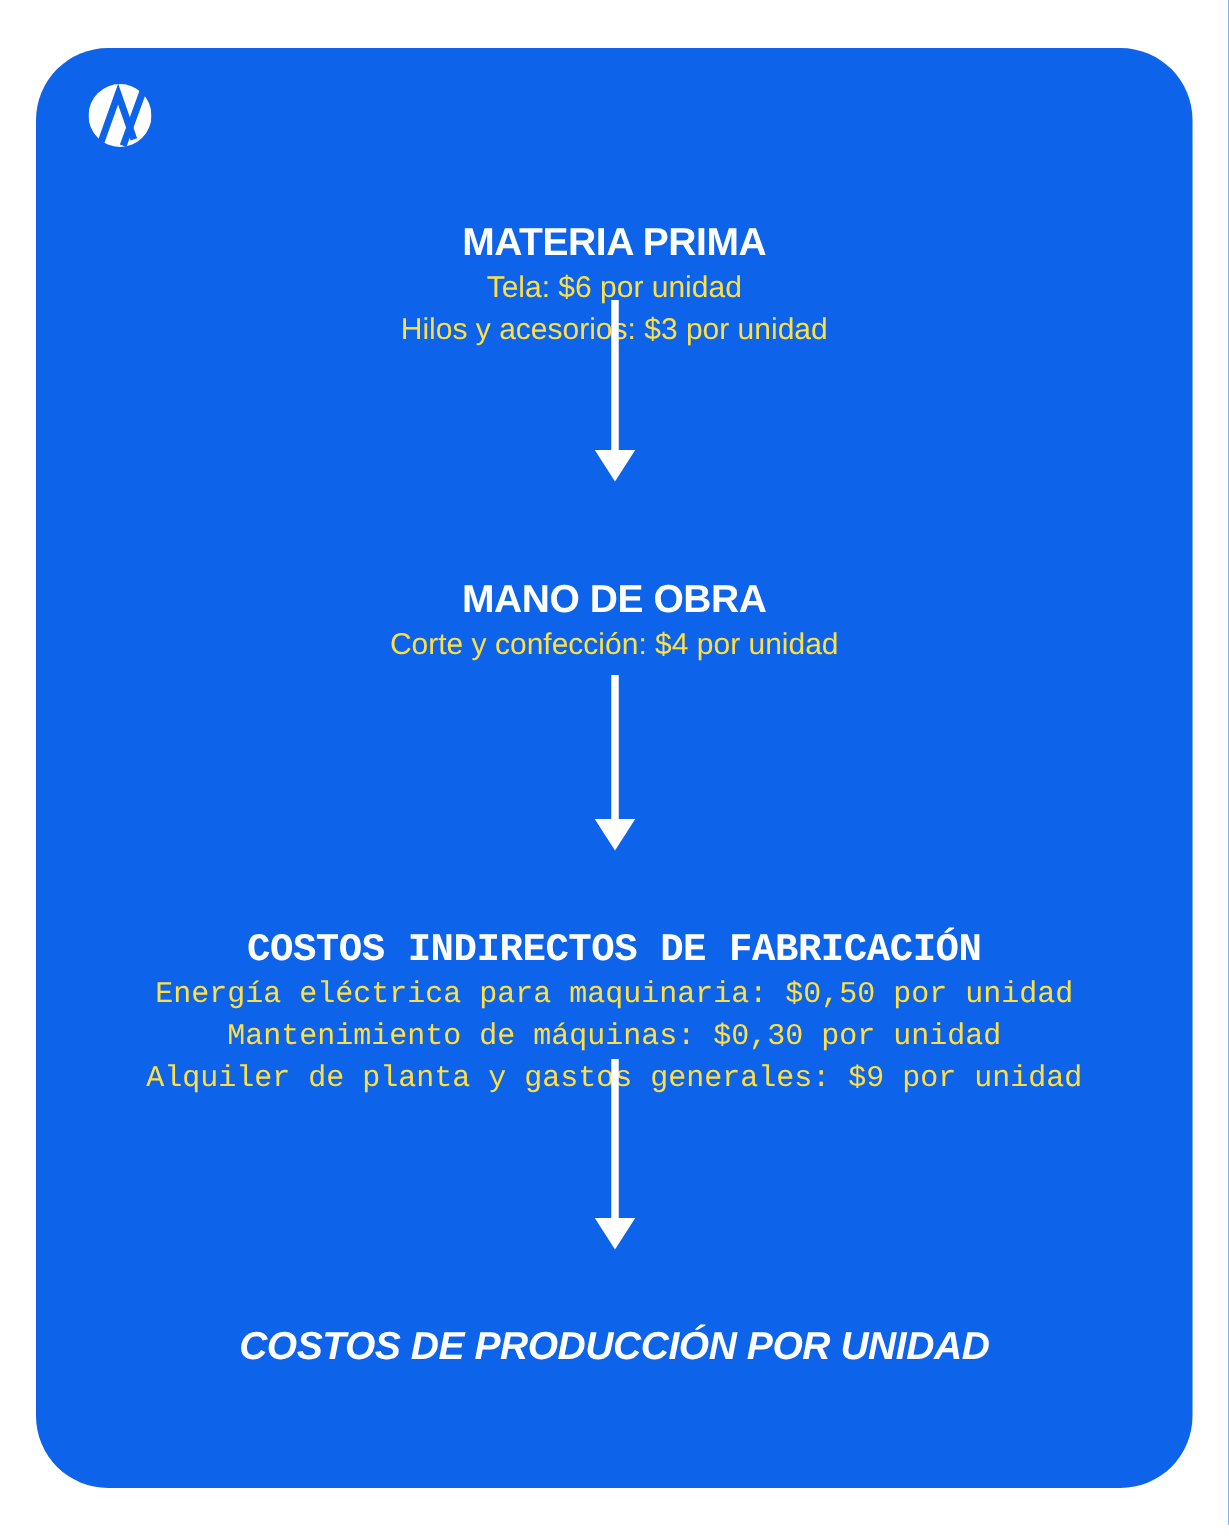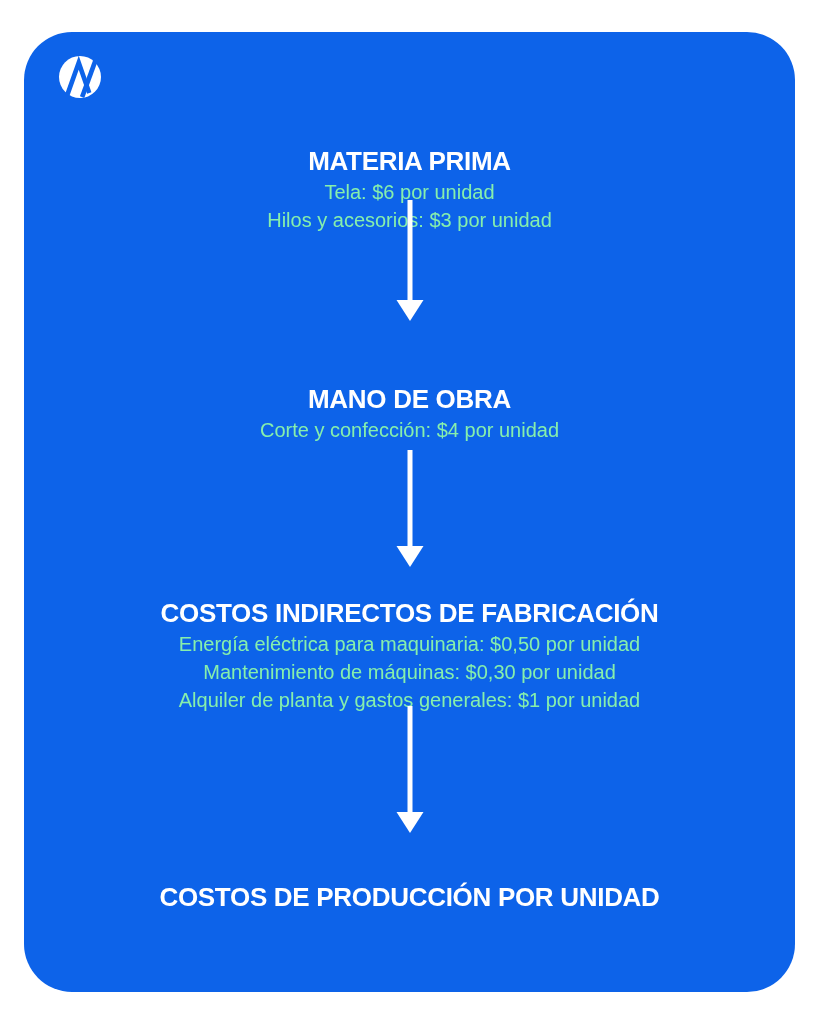--- a/index.html
+++ b/index.html
@@ -33,34 +33,34 @@
     font-weight: 800;
     letter-spacing: -0.3px;
     line-height: 34px;
     color: #ffffff;
     margin-top: 36px;
   }
   .section-line {
     font-size: 20px;
     font-weight: 400;
     line-height: 28px;
-    color: #86efac;
+    color: #fde047;
   }
   .arrow {
     position: absolute;
     left: 50%;
     transform: translateX(-50%);
   }
   .sec-1 { top: 76px; }
   .arrow-1 { top: 168px; }
   .sec-2 { top: 314px; }
   .arrow-2 { top: 418px; }
-  .sec-3 { top: 528px; }
+  .sec-3 { top: 548px; font-family: Liberation Mono, monospace; }
   .arrow-3 { top: 674px; }
-  .sec-4 { top: 812px; }
+  .sec-4 { top: 812px; font-style: italic; }
 </style>
 </head>
 <body>
 
 <div class="card">
 
   <svg class="logo" viewBox="0 0 100 100" aria-hidden="true">
     <circle cx="50" cy="50" r="50" fill="#ffffff"></circle>
     <path d="M20 92 L47 16 L72 88" stroke="#0d63e9" stroke-width="11" fill="none"></path>
     <path d="M55 98 L90 2" stroke="#0d63e9" stroke-width="11" fill="none"></path>
@@ -84,21 +84,21 @@
 
   <svg class="arrow arrow-2" width="30" height="118" viewBox="0 0 30 118" aria-hidden="true">
     <rect x="12.5" y="0" width="5" height="97" fill="#ffffff"></rect>
     <polygon points="1.5,96 28.5,96 15,117" fill="#ffffff"></polygon>
   </svg>
 
   <div class="section sec-3">
     <div class="section-title">COSTOS INDIRECTOS DE FABRICACIÓN</div>
     <div class="section-line">Energía eléctrica para maquinaria: $0,50 por unidad</div>
     <div class="section-line">Mantenimiento de máquinas: $0,30 por unidad</div>
-    <div class="section-line">Alquiler de planta y gastos generales: $1 por unidad</div>
+    <div class="section-line">Alquiler de planta y gastos generales: $9 por unidad</div>
   </div>
 
   <svg class="arrow arrow-3" width="30" height="128" viewBox="0 0 30 128" aria-hidden="true">
     <rect x="12.5" y="0" width="5" height="107" fill="#ffffff"></rect>
     <polygon points="1.5,106 28.5,106 15,127" fill="#ffffff"></polygon>
   </svg>
 
   <div class="section sec-4">
     <div class="section-title">COSTOS DE PRODUCCIÓN POR UNIDAD</div>
   </div>

